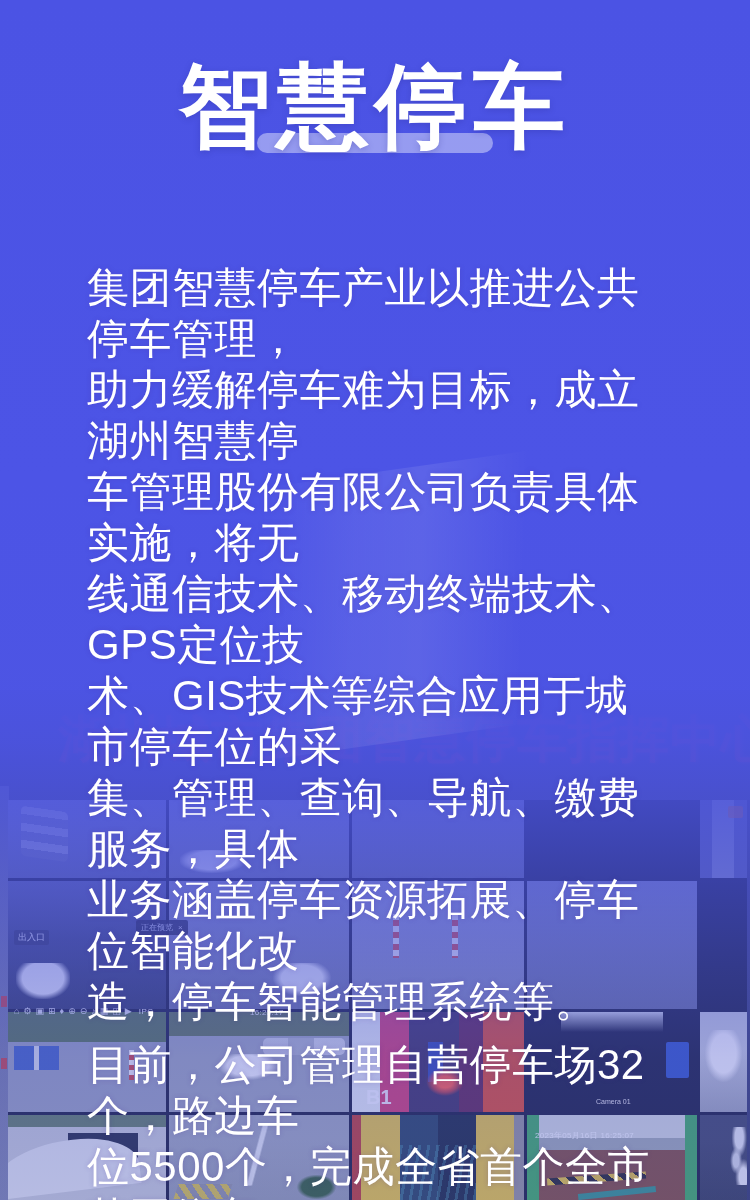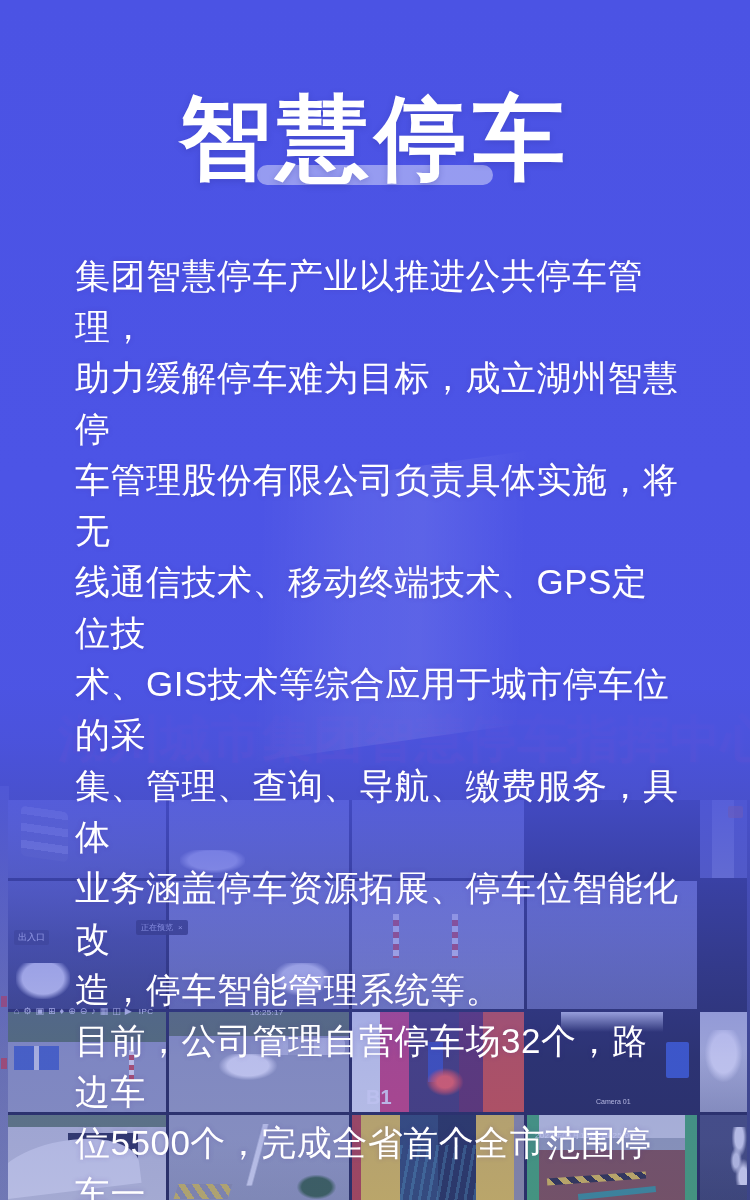--- a/index.html
+++ b/index.html
@@ -128,28 +128,28 @@
   .wall-overlay{position:absolute;left:0;top:0;right:0;bottom:0;background:
     linear-gradient(180deg,rgba(76,84,228,.98) 0%,rgba(76,84,226,.93) 10%,rgba(76,84,222,.82) 22%,
     rgba(77,85,218,.65) 38%,rgba(81,89,214,.5) 55%,rgba(87,94,210,.37) 72%,rgba(93,99,208,.3) 100%);}
 
   
   .streak{position:absolute;left:-60px;top:470px;width:920px;height:270px;z-index:2;pointer-events:none;
     background:linear-gradient(100deg,rgba(255,255,255,0) 35%,rgba(255,255,255,.07) 45%,rgba(255,255,255,.09) 52%,rgba(255,255,255,0) 63%);
     transform:rotate(-8deg);}
 
   
-  .hero{position:absolute;left:0;top:0;width:750px;z-index:3;text-align:center;margin-top:32px;}
+  .hero{position:absolute;left:0;top:0;width:750px;z-index:3;text-align:center;}
   .hero h1{position:relative;z-index:1;margin:60px 0 0;font-size:92px;line-height:1.0;
     font-weight:700;letter-spacing:6px;color:#ffffff;font-family:"DejaVu Serif","Liberation Serif",serif;
     text-shadow:0 2px 6px rgba(40,40,140,.25);}
   .pill{position:relative;z-index:0;width:236px;height:20px;border-radius:10px;
     margin:-19px auto 0;background:rgba(242,245,255,.45);}
   .article{position:absolute;left:75px;top:250px;width:606px;z-index:3;color:#ffffff;}
-  .article p{margin:0;white-space:pre-line;font-size:35px;line-height:51px;letter-spacing:.5px;
+  .article p{margin:12px;white-space:pre-line;font-size:42px;line-height:51px;letter-spacing:.5px;
     text-shadow:0 0 5px rgba(70,40,150,.25);}
 </style>
 </head>
 <body>
 
 <div class="page">
 
   <div class="wall">
     <div class="wall-edge"></div>
     <div class="sign">湖州城市集团智慧停车指挥中心</div>

